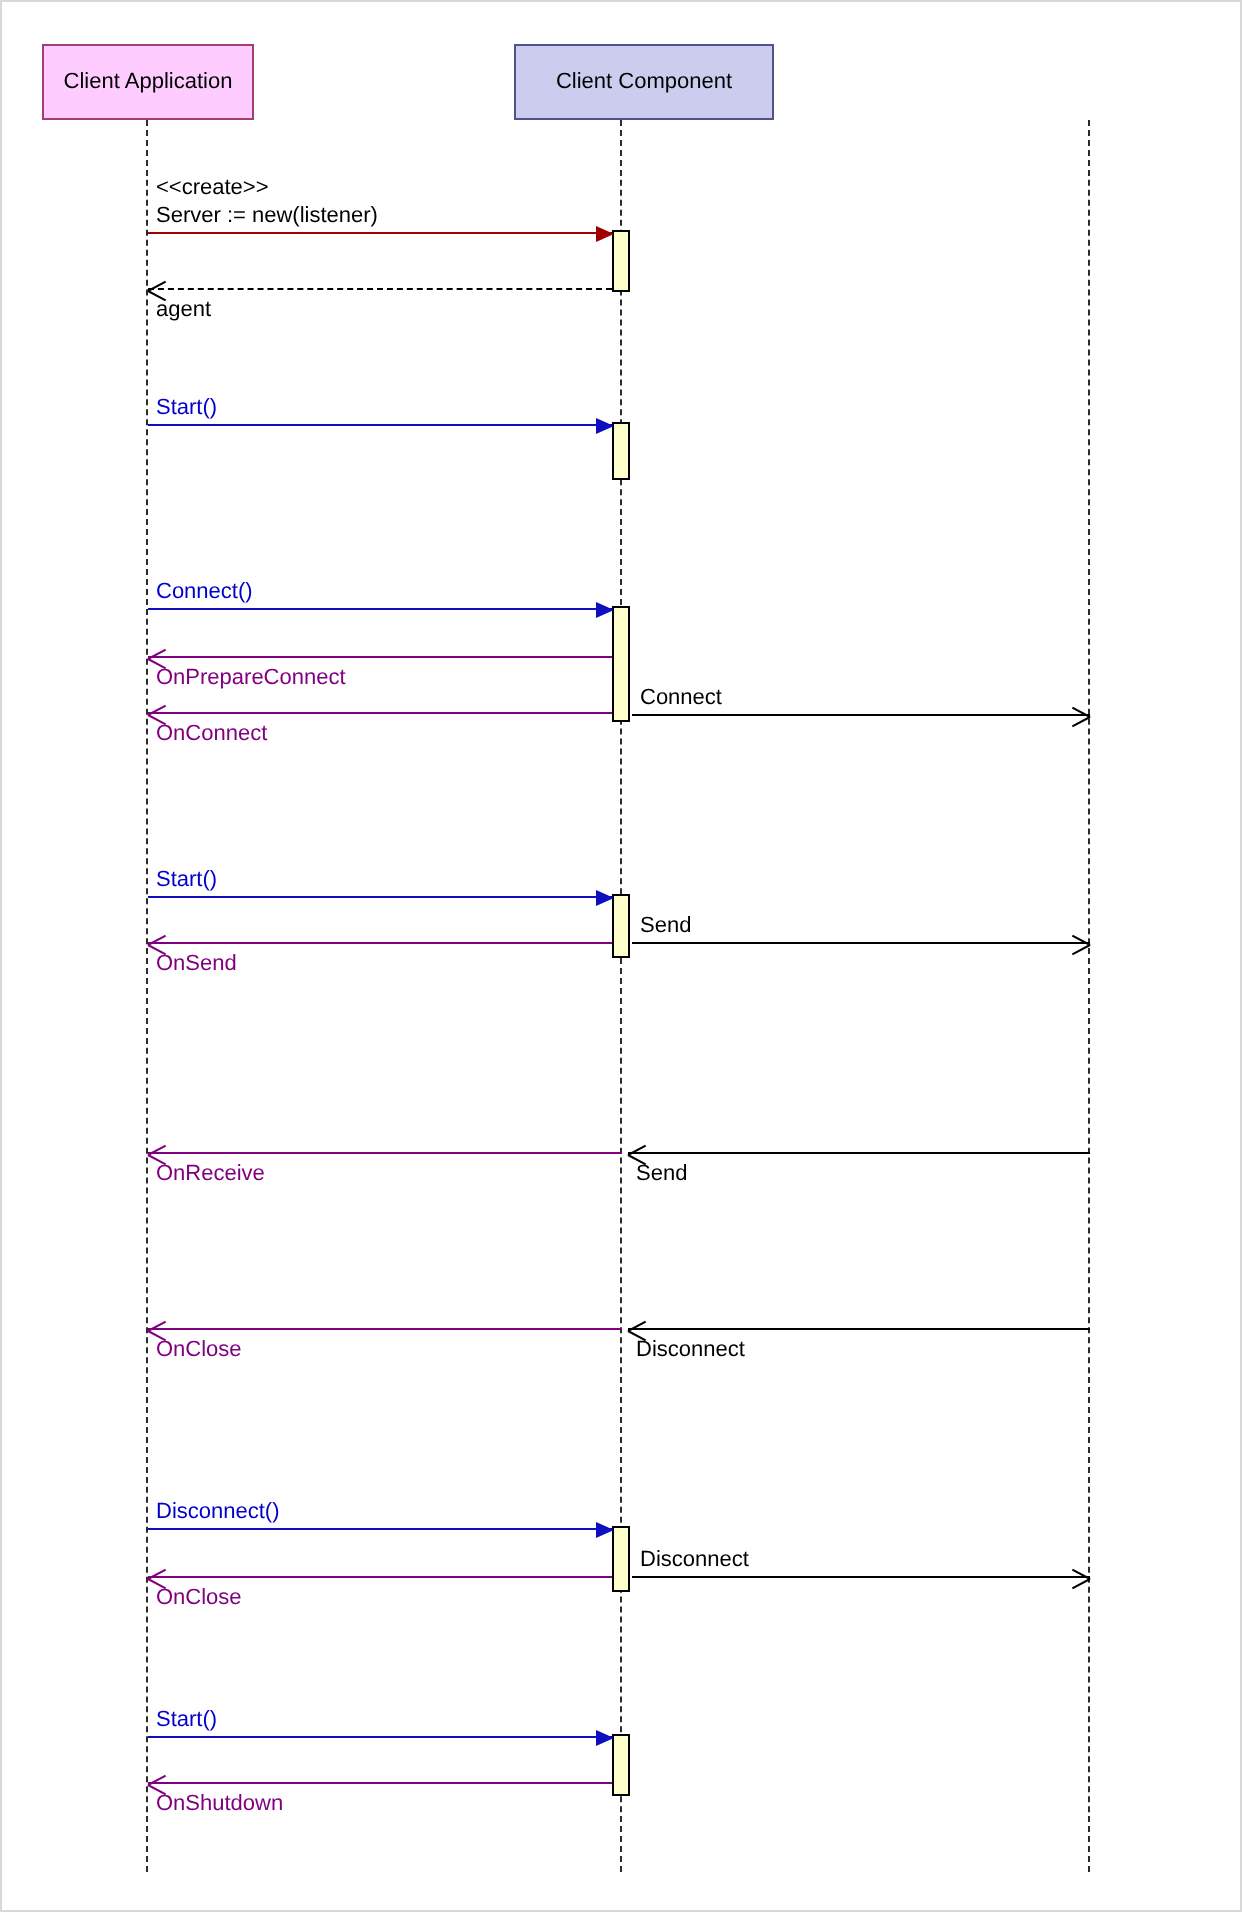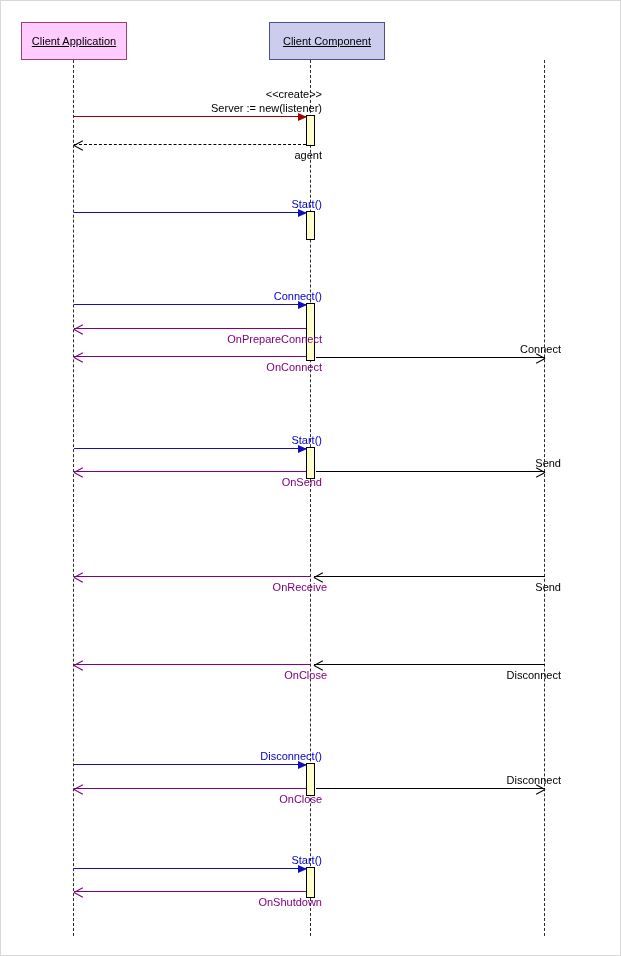--- a/index.html
+++ b/index.html
@@ -4,40 +4,40 @@
 <style>
   *{box-sizing:border-box;margin:0;padding:0}
   html,body{background:#ffffff}
   body{font-family:"Liberation Sans",sans-serif}
   #canvas{position:relative;width:621px;height:956px;background:#ffffff;
           border:1px solid #d8d8d8;overflow:hidden;font-size:11px;color:#000}
 
   
   .head{position:absolute;top:21px;height:38px;border:1px solid #555;
         display:flex;align-items:center;justify-content:center}
-  .head span{text-decoration:underline;white-space:nowrap}
+  .head span{white-space:nowrap}
   .head.pink{background:#ffccff;border-color:#a04070}
   .head.lav{background:#ccccee;border-color:#50508c}
   .head.yel{background:#ffffcc;border-color:#9a9a50}
 
   
   .lifeline{position:absolute;width:0;border-left:1px dashed #2b2b2b}
 
   
   .act{position:absolute;width:9px;background:#ffffcc;border:1px solid #000}
 
   
   .msg{position:absolute;height:0;border-top:1px solid currentColor}
   .msg.dashed{border-top-style:dashed}
   .c-blue{color:#0f0fc0}
   .c-purple{color:#800080}
   .c-black{color:#000000}
   .c-create{color:#a00000}
 
-  .lbl{position:absolute;left:16px;width:100%;text-align:right;white-space:nowrap;line-height:12px}
+  .lbl{position:absolute;left:4px;width:100%;text-align:left;white-space:nowrap;line-height:12px}
   .above{bottom:3px}
   .above2{bottom:17px}
   .below{top:4px}
   .t-blue{color:#0000cc}
   .t-purple{color:#800080}
   .t-black{color:#000000}
 
   
   .fillR{position:absolute;right:-1px;top:-4px;width:0;height:0;
          border-left:9px solid currentColor;
@@ -52,21 +52,21 @@
   .openR i.d{transform:rotate(28deg)}
 </style>
 </head>
 <body>
 
 <div id="canvas">
 
   <div class="head pink" style="left:20px;width:106px">
     <span>Client Application</span>
   </div>
-  <div class="head lav" style="left:268px;width:116px">
+  <div class="head lav" style="left:256px;width:130px">
     <span>Client Component</span>
   </div>
 
   <div class="lifeline" style="left:72px;top:59px;height:876px"></div>
   <div class="lifeline" style="left:309px;top:59px;height:876px"></div>
   <div class="lifeline" style="left:543px;top:59px;height:876px"></div>
 
   <div class="act" style="left:305px;top:114px;height:31px"></div>
   <div class="act" style="left:305px;top:210px;height:29px"></div>
   <div class="act" style="left:305px;top:302px;height:58px"></div>

